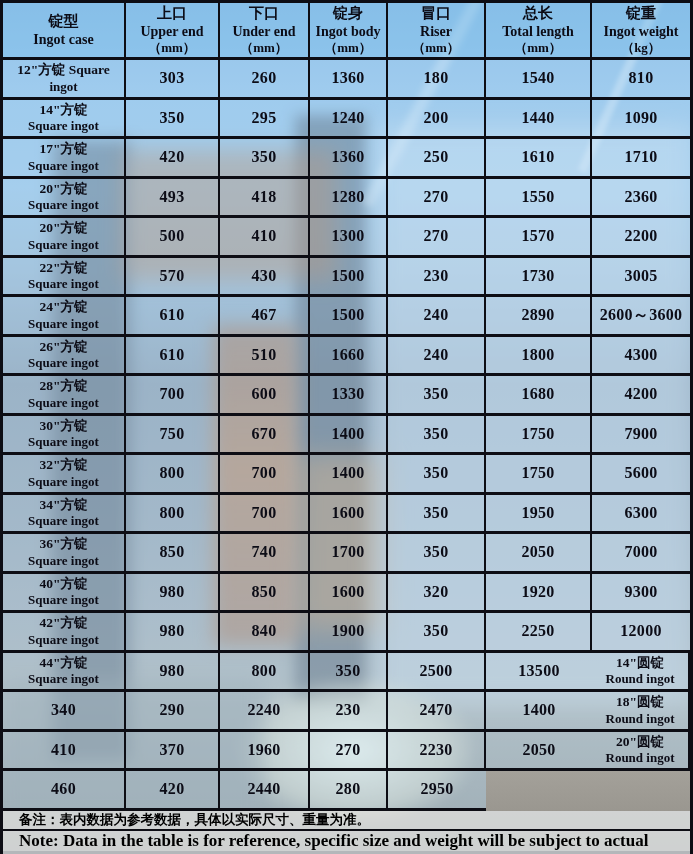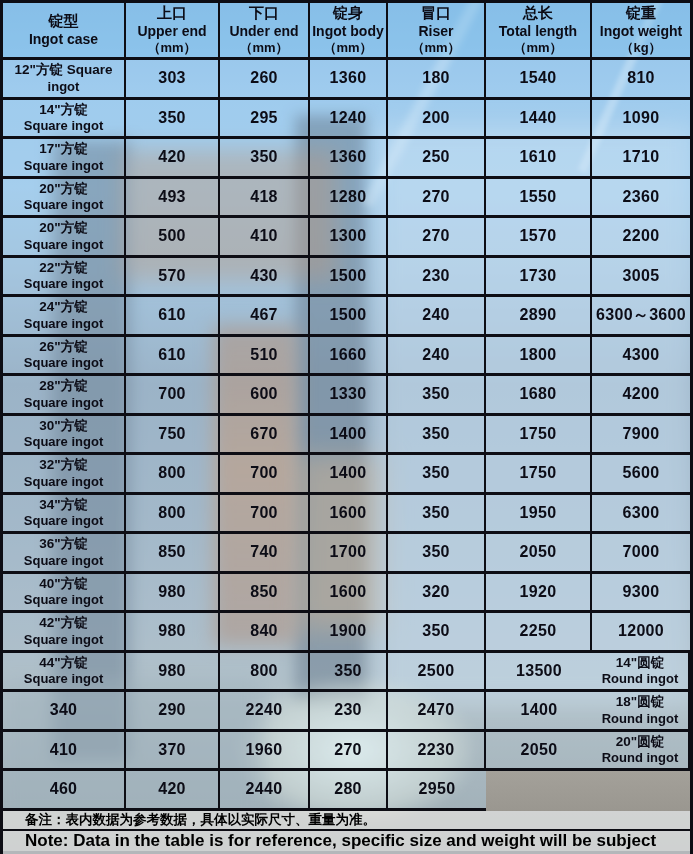--- a/index.html
+++ b/index.html
@@ -4,21 +4,21 @@
 <style>
   :root{
     --bd:#0d0d14;
     --ink:#0c0c16;
   }
   html,body{margin:0;padding:0;background:#444;}
   .stage{
     position:relative;
     width:693px;height:854px;
     overflow:hidden;
-    font-family:Liberation Sans, sans-serif;
+    font-family:Liberation Serif, serif;
     background:linear-gradient(180deg,
       #7db2e0 0%, #93c3ea 10%, #9fc8e8 22%, #9db8cf 32%,
       #8e9aa8 45%, #9aa2ab 60%, #a8abae 72%, #b5b2ab 82%,
       #a09d96 92%, #8f8c85 100%);
   }
   
   .photo{position:absolute;inset:0;}
   .photo div{position:absolute;}
   .p-dark-left{left:52px;top:140px;width:78px;height:620px;
     background:rgba(68,74,86,.55);filter:blur(8px);}
@@ -61,21 +61,21 @@
   .cell.last{border-right:none;text-align:center;}
   .hc{background:rgba(142,200,238,.58);}
   .h-zh{font-size:15px;font-weight:bold;}
   .h-en{font-size:14px;font-weight:bold;white-space:nowrap;}
   .h-unit{font-size:13px;font-weight:bold;}
   .lc .l1{font-size:13.5px;font-weight:bold;white-space:nowrap;}
   .lc .l2{font-size:13px;font-weight:bold;white-space:nowrap;}
   .vc{font-size:16px;font-weight:bold;letter-spacing:.3px;white-space:nowrap;}
   .note{
     grid-column:1/-1;display:flex;align-items:center;
-    padding:0 22px;font-weight:bold;color:#000;
+    padding:0 16px;font-weight:bold;color:#000;
     background:rgba(222,226,227,.8);
   }
   .note-zh{grid-row:21;font-size:13.5px;border-bottom:2px solid var(--bd);}
   .note-en{grid-row:22;font-size:17px;}
 </style>
 </head>
 <body>
 
 <div class="stage">
   <div class="photo">
@@ -188,21 +188,21 @@
       <div class="cell vc last">3005</div>
       <div class="cell lc">
         <div class="l1">24"方锭</div>
         <div class="l2">Square ingot</div>
       </div>
       <div class="cell vc">610</div>
       <div class="cell vc">467</div>
       <div class="cell vc">1500</div>
       <div class="cell vc">240</div>
       <div class="cell vc">2890</div>
-      <div class="cell vc last">6300～3600</div>
+      <div class="cell vc last">2600～3600</div>
       <div class="cell lc">
         <div class="l1">26"方锭</div>
         <div class="l2">Square ingot</div>
       </div>
       <div class="cell vc">610</div>
       <div class="cell vc">510</div>
       <div class="cell vc">1660</div>
       <div class="cell vc">240</div>
       <div class="cell vc">1800</div>
       <div class="cell vc last">4300</div>

